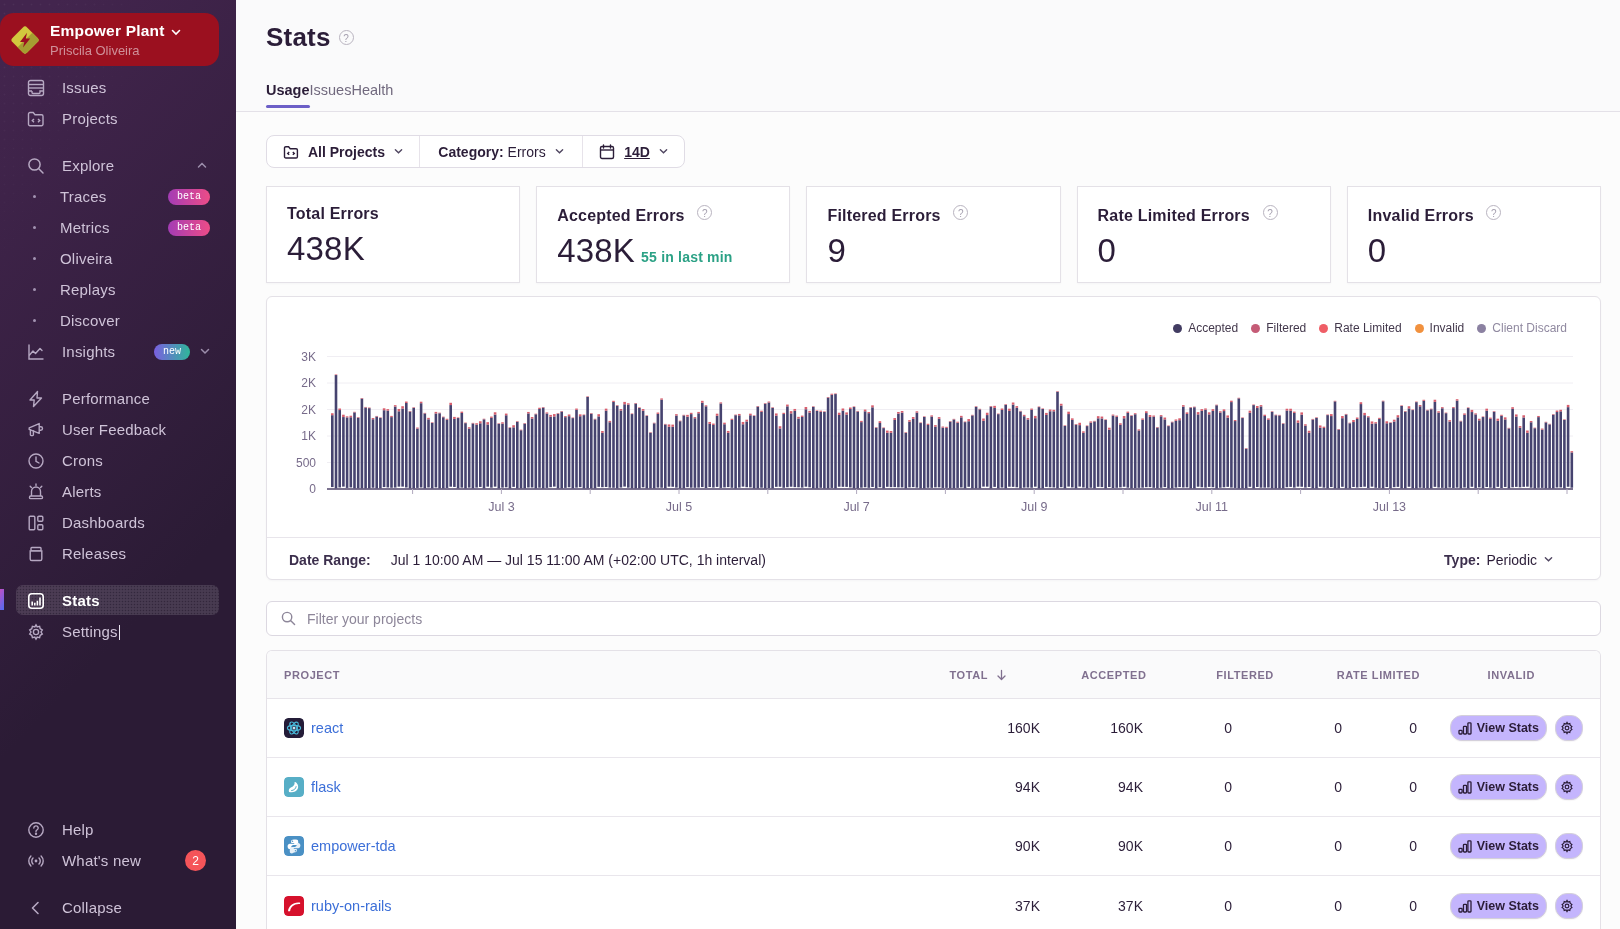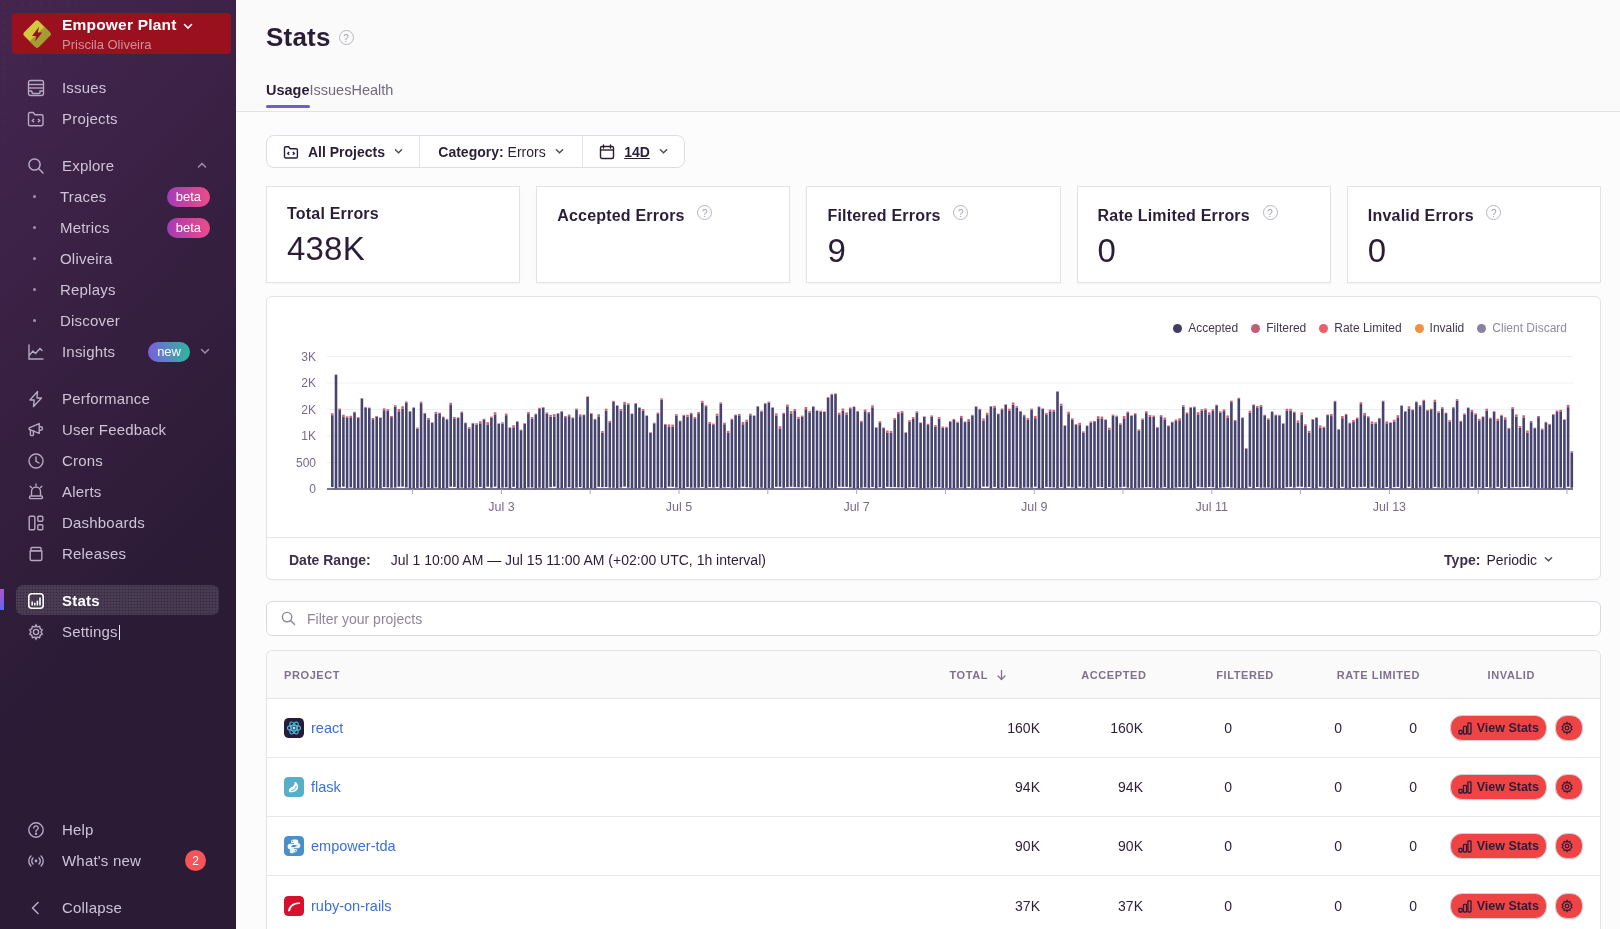--- a/index.html
+++ b/index.html
@@ -7,31 +7,31 @@
 body { display:flex; background:#fcfcfc; }
 
 
 .sidebar { position:relative; width:236px; min-width:236px; height:929px;
   background:linear-gradient(314deg,#2b1b35 35%,#43254e 95%);
   color:#cfc3d8; font-size:15px; }
 .sidebar::before { content:""; position:absolute; left:0; top:0; width:130px; height:340px;
   background-image:radial-gradient(rgba(255,255,255,0.07) 0.8px, transparent 1.1px);
   background-size:9px 9px;
   -webkit-mask-image:linear-gradient(125deg,rgba(0,0,0,.8),transparent 60%); pointer-events:none; }
-.org { position:absolute; left:12px; top:13px; width:219px; height:41px; border-radius:4px;
+.org { position:absolute; left:0; top:13px; width:219px; height:53px; border-radius:14px;
   background:#9b101f; display:flex; align-items:center; padding-left:10px; }
 .org .logo { width:30px; height:30px; margin-right:10px; }
 .org .oname { color:#fff; font-weight:bold; font-size:15.5px; letter-spacing:.2px; }
 .org .ouser { color:#cf9099; font-size:13px; margin-top:3px; }
 .nav { position:absolute; top:72px; left:0; right:0; z-index:2; }
 .nav-item { display:flex; align-items:center; height:31px; padding-left:27px; color:#cfc3d8; }
 .nav-item .ic { width:18px; height:18px; margin-right:17px; flex:none; }
 .nav-item .dot { width:3px; height:3px; border-radius:50%; background:#a293b1; margin:0 24px 0 6px; flex:none; }
 .nav-item span.lbl { letter-spacing:.2px; }
-.pill { font-size:13px; color:#fff; border-radius:20px; padding:2px 9px 3px; margin-left:auto; margin-right:26px; }
+.pill { font-size:10px; color:#fff; border-radius:20px; padding:2px 9px 3px; margin-left:auto; margin-right:26px;font-family:Liberation Mono, monospace; }
 .pill.beta { background:linear-gradient(90deg,#a43cb5,#ec4c87); }
 .pill.new { background:linear-gradient(90deg,#7a5fe0,#2fb79a); margin-right:4px; }
 .spacer16 { height:16px; }
 .active-item { position:absolute; left:16px; width:203px; height:30px; top:585px; border-radius:7px;
   background:rgba(255,255,255,0.14); z-index:1; }
 .active-item::after { content:""; position:absolute; inset:0; border-radius:7px;
   background-image:radial-gradient(rgba(26,15,36,0.45) 0.8px, transparent 1.05px); background-size:3px 3px; }
 .accent { position:absolute; left:0; top:589px; width:4px; height:21px; background:linear-gradient(120deg,#c14fc4,#4e6cf2); z-index:2; }
 .sb-bottom { position:absolute; top:814px; left:0; right:0; }
 .badge2 { margin-left:auto; margin-right:30px; background:#f55459; color:#fff; width:21px; height:21px; border-radius:50%; font-size:12px; display:flex; align-items:center; justify-content:center; }
@@ -91,21 +91,21 @@
 .trow:last-child { border-bottom:none; }
 .c-proj { width:576px; padding-left:17px; display:flex; align-items:center; }
 .c-num { width:103px; text-align:right; }
 .c-num1 { width:197px; text-align:right; }
 .c-num2 { width:89px; text-align:right; }
 .c-num3 { width:110px; text-align:right; }
 .c-num4 { width:75px; text-align:right; }
 .c-btns { flex:1; display:flex; align-items:center; justify-content:flex-end; padding-right:17px; gap:8px; }
 .plat { width:20px; height:20px; border-radius:4px; margin-right:7px; flex:none; }
 a.plink { color:#3c6fd8; text-decoration:none; font-size:14.5px; }
-.btn { display:flex; align-items:center; height:26px; border:1px solid #d4d0da; border-radius:12px; background:#ef4444;
+.btn { display:flex; align-items:center; height:26px; border:1px solid #d4d0da; border-radius:12px; background:#c4b5fd;
   font-size:12.5px; font-weight:bold; color:#2b1d38; padding:0 7px; box-shadow:0 1px 1px rgba(43,34,51,0.04); }
 .btn svg { margin-right:5px; }
 .btn.icon-only { width:28px; justify-content:center; padding:0; }
 </style>
 </head>
 <body>
 <aside class="sidebar">
   <div class="org">
     <svg class="logo" viewBox="0 0 30 30">
       <g transform="rotate(45 15 15)">
@@ -308,20 +308,21 @@
           </svg>
         </div>
     </div>
     <div class="cards">
       <div class="card">
           <h3>Total Errors</h3>
           <div class="val">438K</div>
         </div>
       <div class="card">
           <h3>Accepted Errors <span class="qmark">?</span></h3>
+          <div class="val">438K<span class="sub">55 in last min</span></div>
         </div>
       <div class="card">
           <h3>Filtered Errors <span class="qmark">?</span></h3>
           <div class="val">9</div>
         </div>
       <div class="card">
           <h3>Rate Limited Errors <span class="qmark">?</span></h3>
           <div class="val">0</div>
         </div>
       <div class="card">

